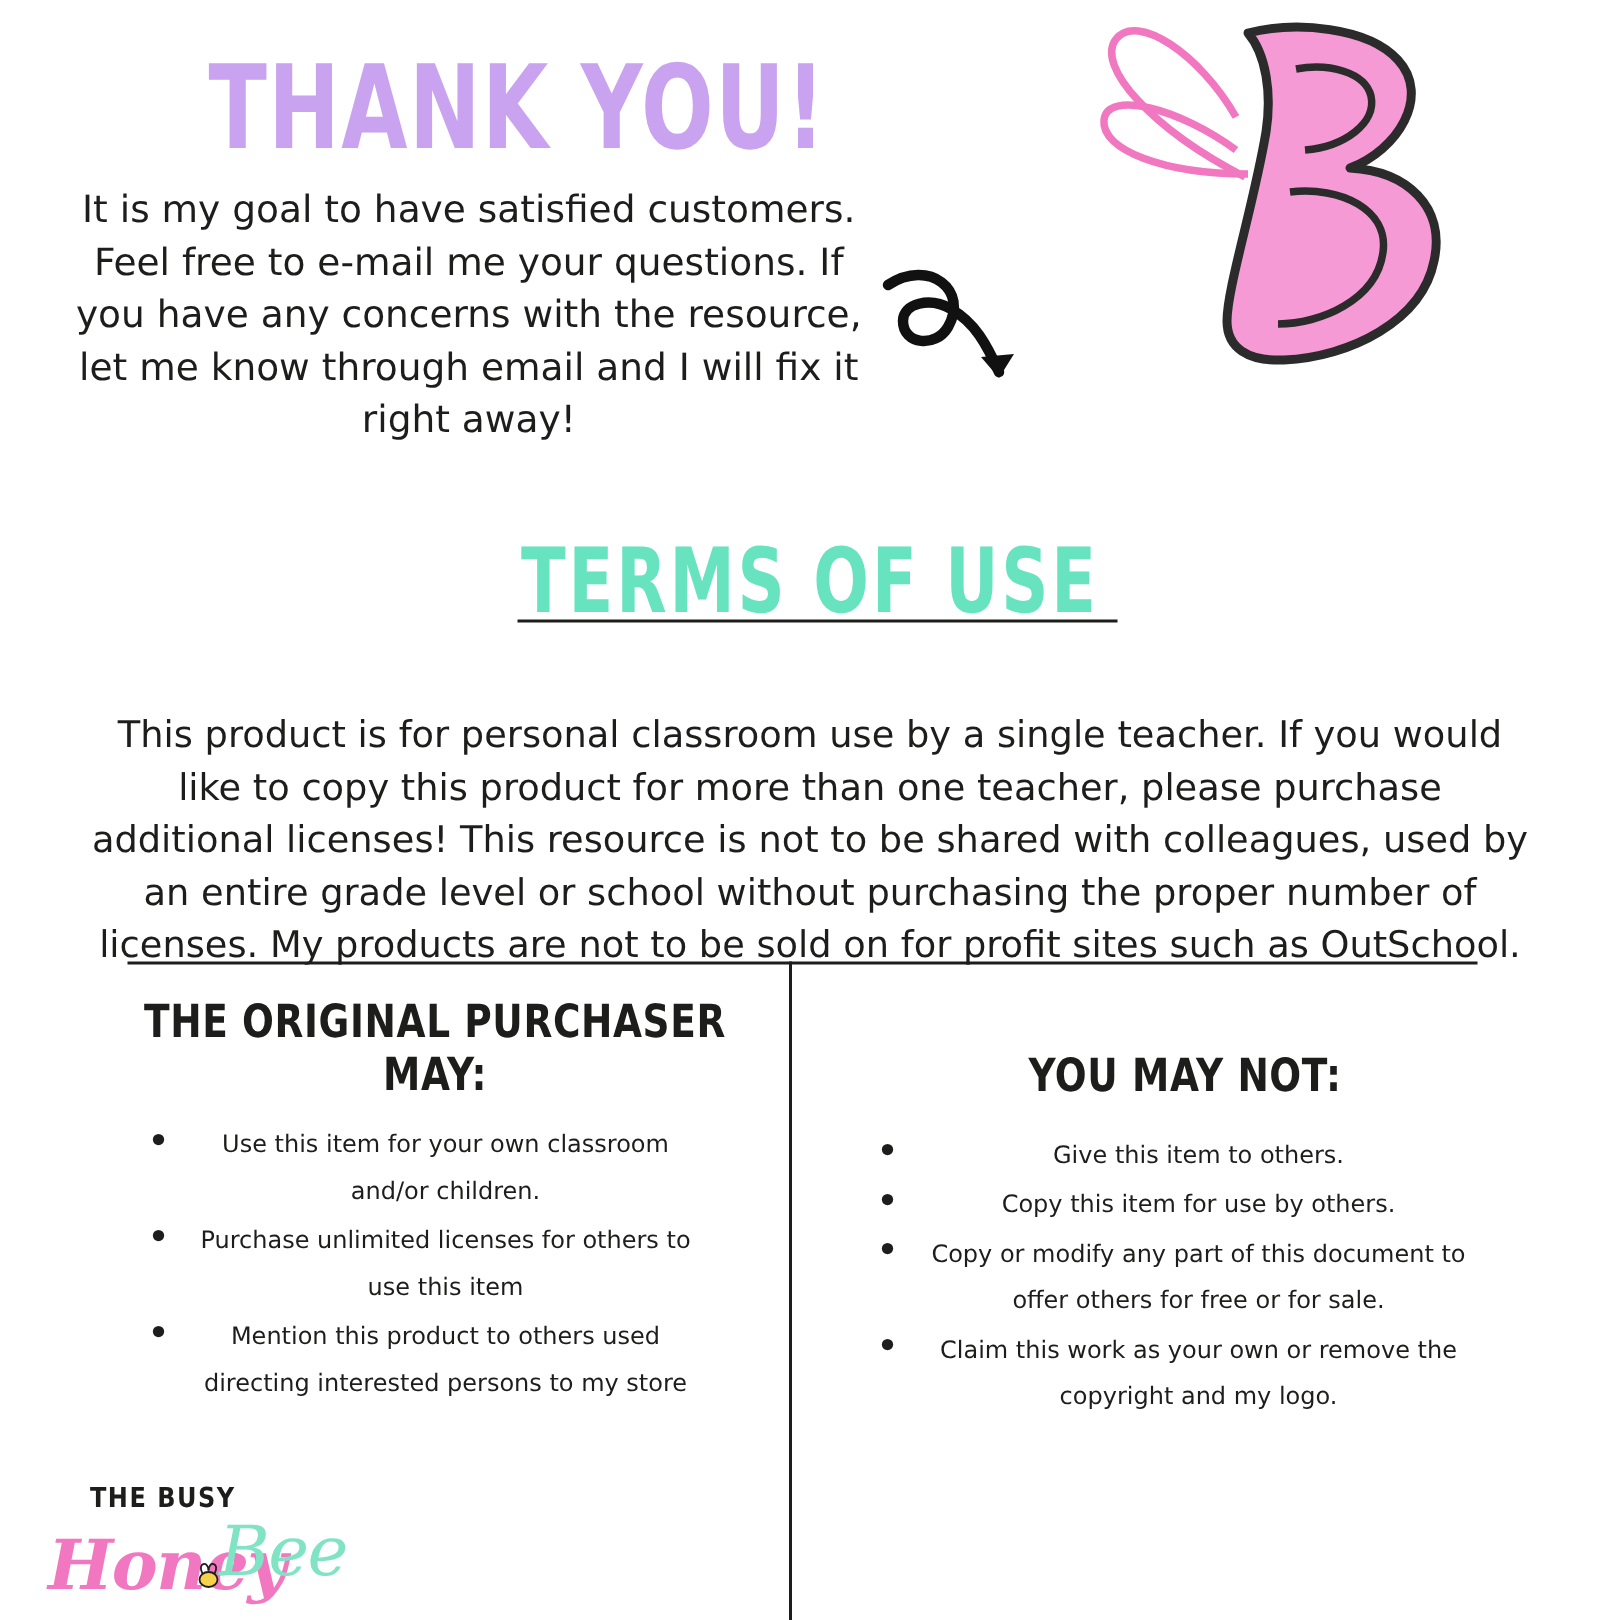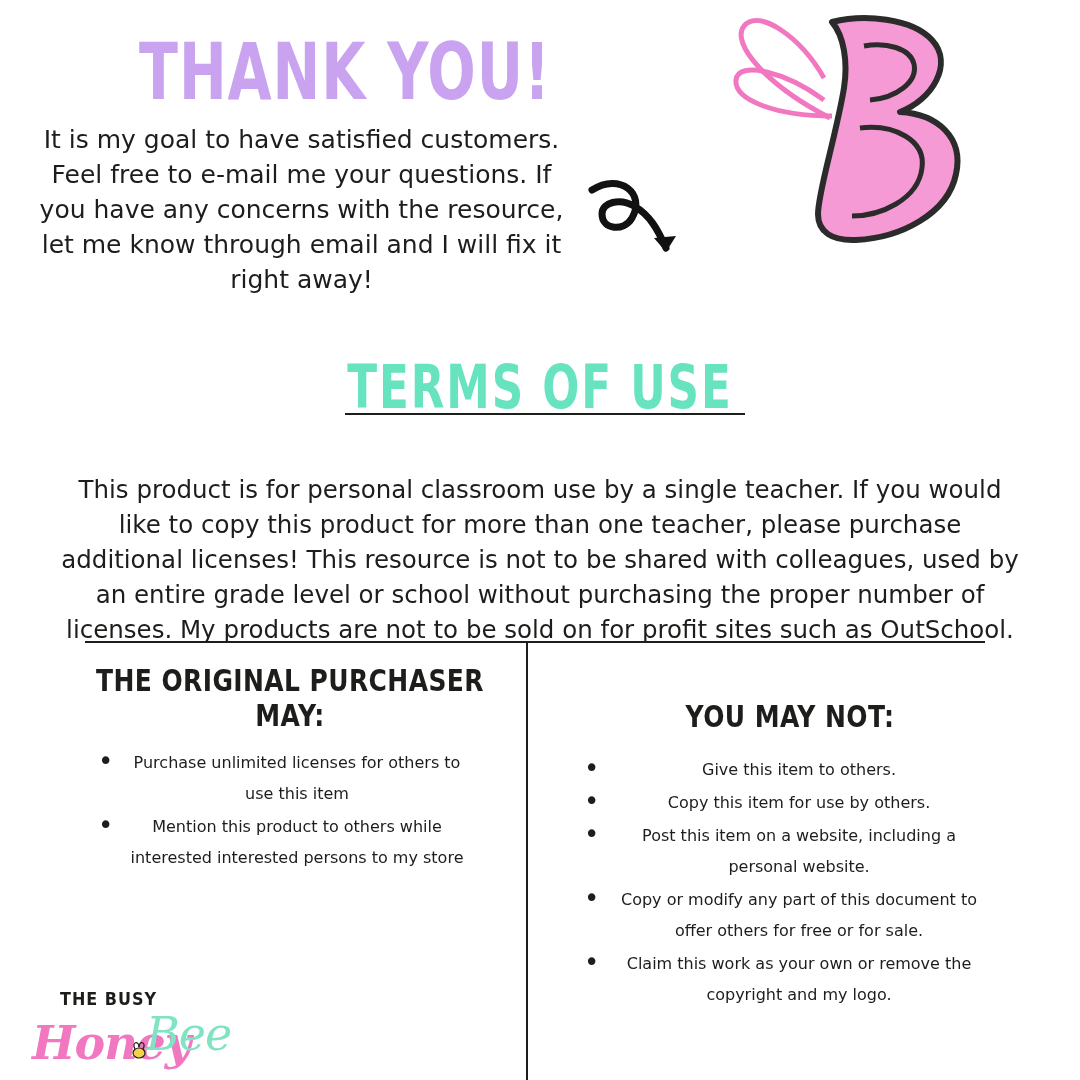--- a/index.html
+++ b/index.html
@@ -32,21 +32,21 @@
     font-size: 62px;
     letter-spacing: 1px;
     color: #c9a3ef;
     transform: scaleY(1.25) scaleX(0.92);
     transform-origin: center top;
   }
 
   
   .intro {
     position: absolute;
-    left: 29px;
+    left: 40px;
     top: 122px;
     width: 545px;
     text-align: center;
     font-size: 25px;
     line-height: 35px;
     color: #1d1d1b;
     font-family: "DejaVu Sans", sans-serif;
   }
 
   
@@ -263,31 +263,31 @@
   <div class="terms-underline"></div>
 
   <div class="terms-body">This product is for personal classroom use by a single teacher. If you would like to copy this product for more than one teacher, please purchase additional licenses! This resource is not to be shared with colleagues, used by an entire grade level or school without purchasing the proper number of licenses. My products are not to be sold on for profit sites such as OutSchool.</div>
 
   <div class="hrule"></div>
   <div class="vrule"></div>
 
   <div class="col col-left">
     <div class="col-title">THE ORIGINAL PURCHASER MAY:</div>
     <ul class="bullets">
+      <li>Use this item for your own classroom and/or children.</li>
       <li>Purchase unlimited licenses for others to use this item</li>
-      <li>Mention this product to others while interested interested persons to my store</li>
+      <li>Mention this product to others used directing interested persons to my store</li>
     </ul>
   </div>
 
   <div class="col col-right">
     <div class="col-title">YOU MAY NOT:</div>
     <ul class="bullets">
       <li>Give this item to others.</li>
       <li>Copy this item for use by others.</li>
-      <li>Post this item on a website, including a personal website.</li>
       <li>Copy or modify any part of this document to offer others for free or for sale.</li>
       <li>Claim this work as your own or remove the copyright and my logo.</li>
     </ul>
   </div>
 
   <div class="footer-logo">
     <div class="fl-thebusy">THE BUSY</div>
     <div class="fl-honey">Honey</div>
     <div class="fl-bee">Bee</div>
     <div class="fl-y-dot">

